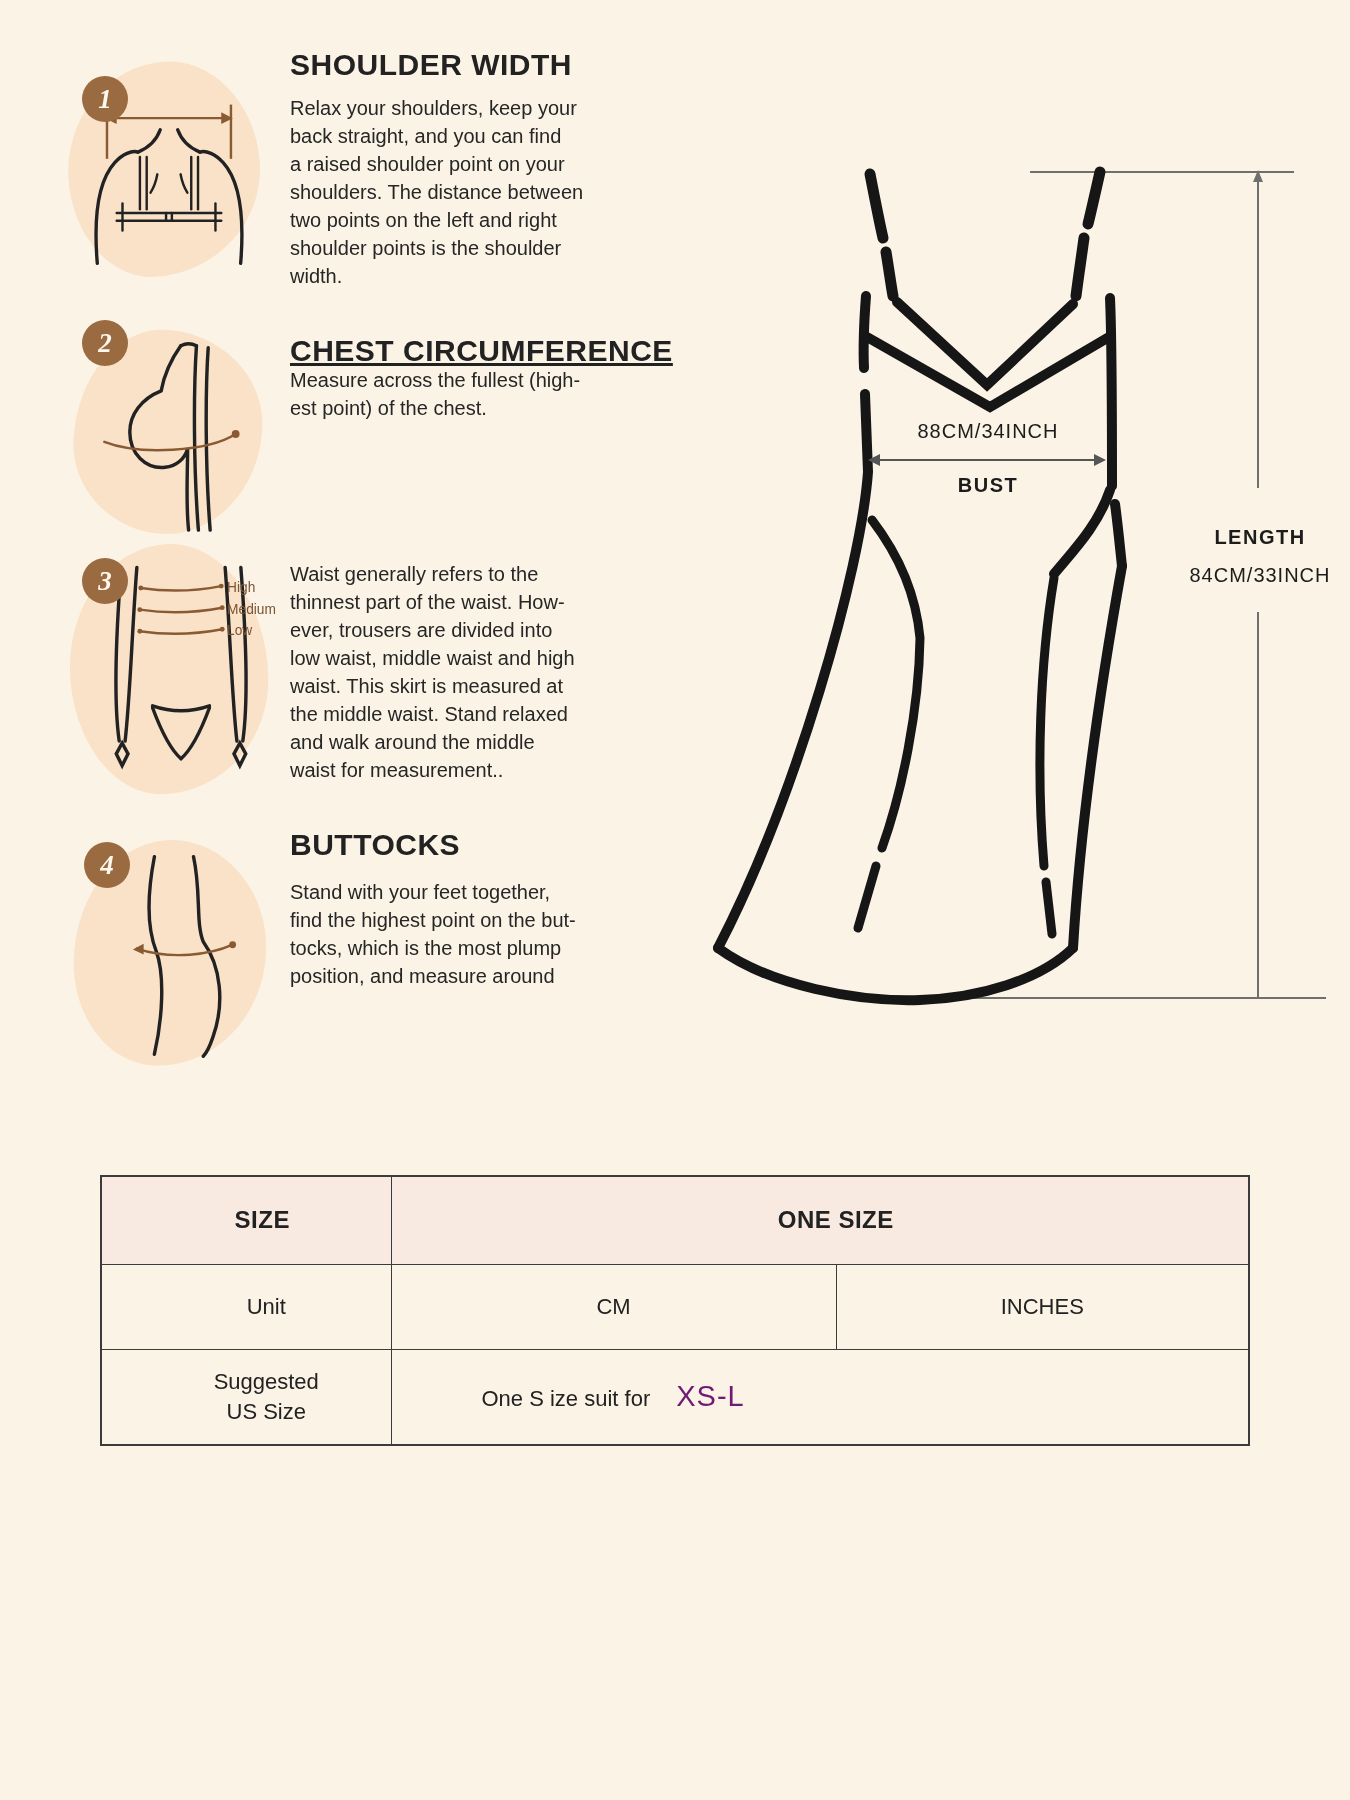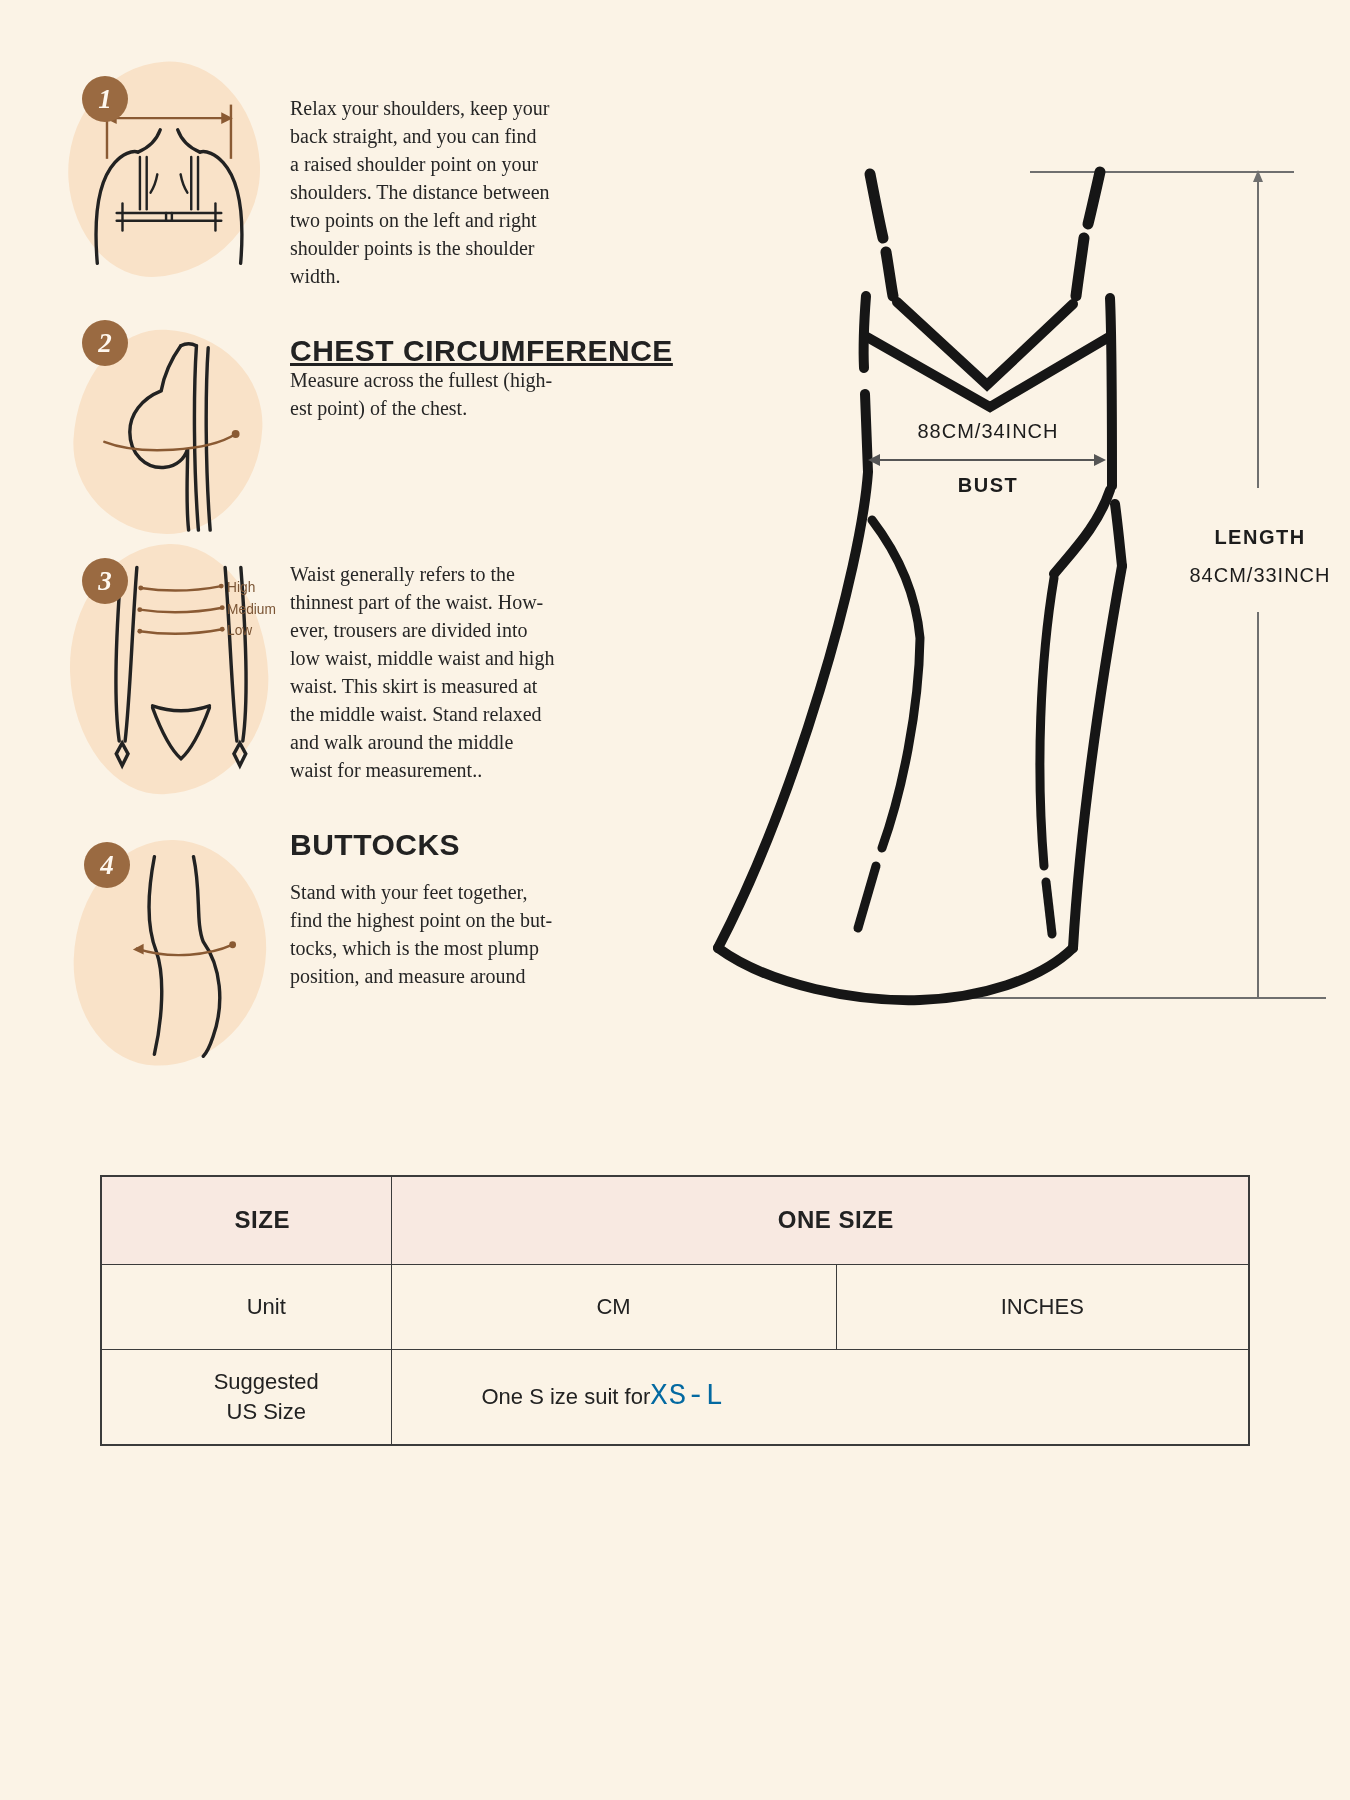--- a/index.html
+++ b/index.html
@@ -19,40 +19,40 @@
     position:absolute; width:46px; height:46px; border-radius:50%;
     background:#9a6a41; color:#fff8ef; display:flex; align-items:center; justify-content:center;
     font-family:"Liberation Serif", serif; font-style:italic; font-weight:bold; font-size:27px;
   }
   .sec-title{
     position:absolute; left:290px; width:420px;
     font-size:30px; font-weight:bold; letter-spacing:0.5px; color:#222;
   }
   .sec-body{
     position:absolute; left:290px; width:400px;
-    font-size:20px; line-height:28px; white-space:pre-line; color:#262626;font-family:Liberation Serif, serif;
+    font-size:20px; line-height:28px; white-space:pre-line; color:#262626;
   }
   
   .dress{position:absolute; left:620px; top:130px;}
   .dress text{font-family:"Liberation Sans", sans-serif; fill:#1c1c1c;}
   .m-label{font-size:20px; letter-spacing:1px;}
   .m-label-bold{font-size:20px; font-weight:bold; letter-spacing:1.5px;}
   
   .size-table{
     position:absolute; left:100px; top:1175px; width:1148px;
     border-collapse:collapse; table-layout:fixed;
     font-size:22px; color:#222; background:transparent;
   }
   .size-table td{border:1.5px solid #3b3b3b; padding:0;}
   .size-table{border:2px solid #3b3b3b;}
   .size-table .hdr{background:#f8e9e1; font-weight:bold; font-size:24px; text-align:center; letter-spacing:0.5px;padding-left:32px;}
   .size-table .lbl{text-align:center; padding-left:40px; white-space:pre-line; line-height:30px;}
   .size-table .ctr{text-align:center;}
   .size-table .suggest-cell{text-align:left; padding-left:90px;}
-  .xsl{font-size:29px; letter-spacing:1px; color:#0369a1;font-family:Liberation Mono, monospace;}
+  .xsl{font-size:29px; margin-left:26px; letter-spacing:1px; color:#701a75;}
 </style>
 </head>
 <body>
 
 <div class="page">
 
   <div class="blob b1"></div>
   <svg class="illu" style="left:76px; top:68px;" width="184" height="202" viewBox="0 0 190 205">
     <g stroke="#8a5a33" stroke-width="2.5" fill="none">
       <line x1="32" y1="36" x2="32" y2="92"></line>
@@ -78,20 +78,21 @@
       <line x1="42" y1="156" x2="150" y2="156"></line>
       <line x1="48" y1="138" x2="48" y2="166"></line>
       <line x1="144" y1="138" x2="144" y2="166"></line>
       <line x1="93" y1="148" x2="93" y2="156"></line>
       <line x1="99" y1="148" x2="99" y2="156"></line>
       <path d="M84,108 Q82,119 77,127"></path>
       <path d="M108,108 Q110,119 115,127"></path>
     </g>
   </svg>
   <div class="badge" style="left:82px; top:76px;">1</div>
+  <div class="sec-title" style="top:48px;">SHOULDER WIDTH</div>
   <div class="sec-body" style="top:94px;">Relax your shoulders, keep your
 back straight, and you can find
 a raised shoulder point on your
 shoulders. The distance between
 two points on the left and right
 shoulder points is the shoulder
 width.</div>
 
   <div class="blob b2"></div>
   <svg class="illu" style="left:80px; top:336px;" width="178" height="196" viewBox="0 0 180 200">

